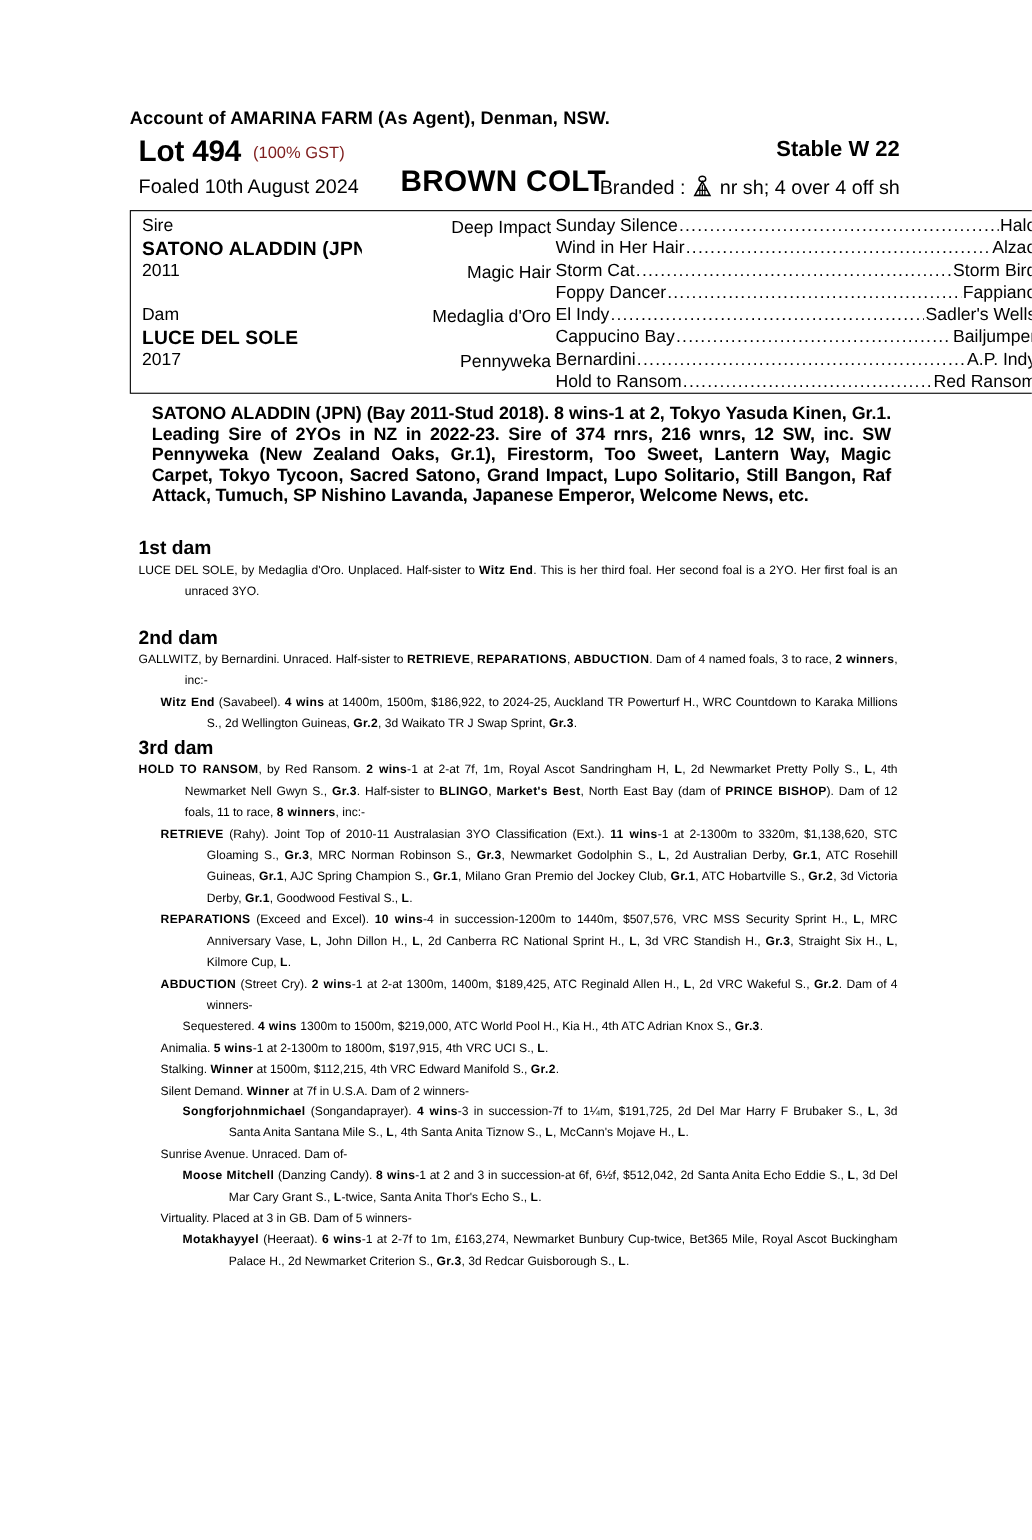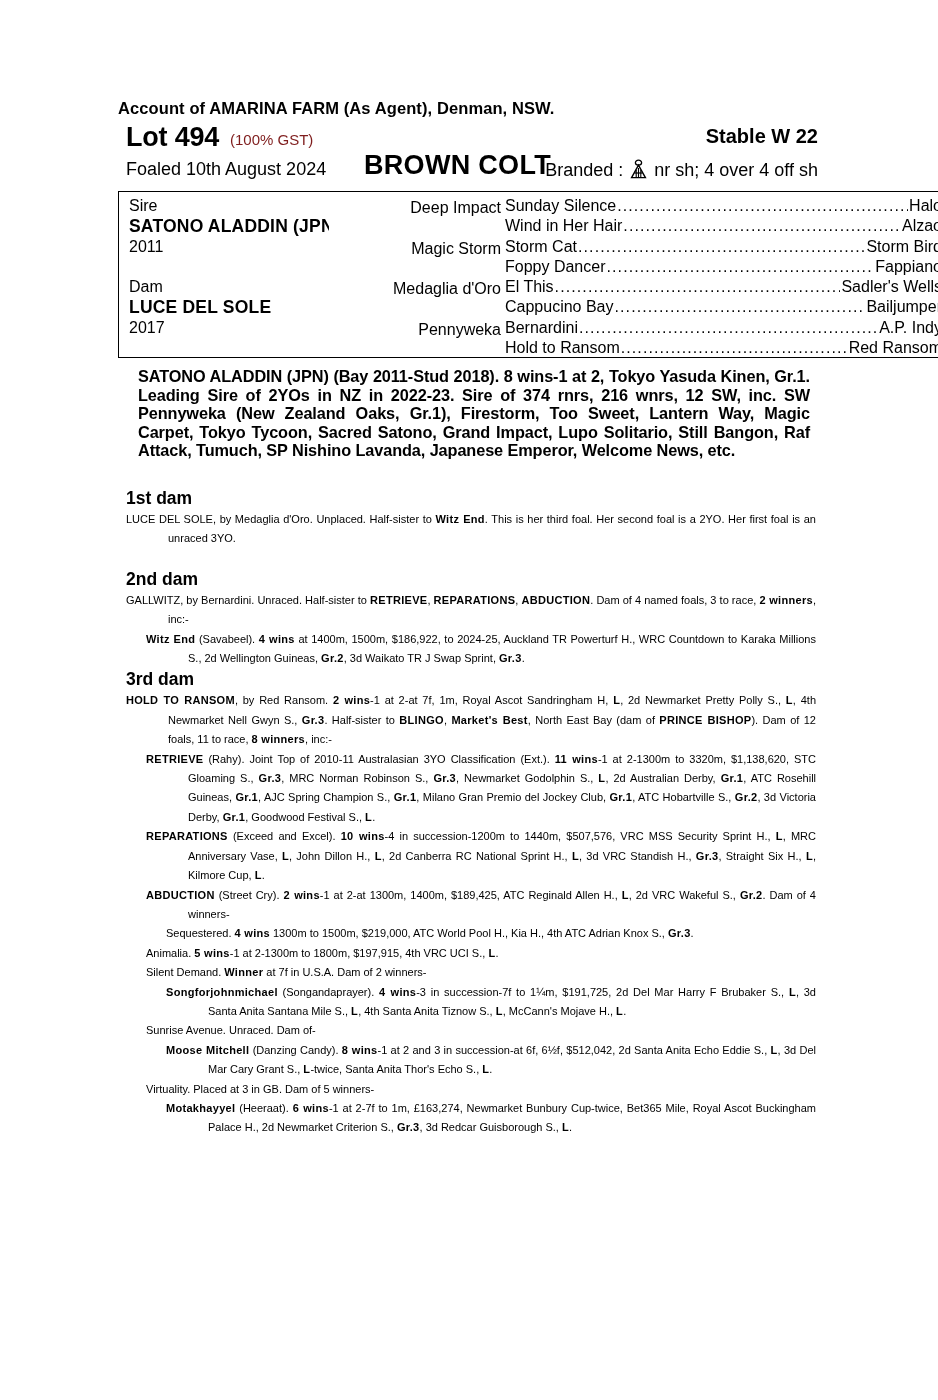--- a/index.html
+++ b/index.html
@@ -238,21 +238,21 @@
       <div class="ped-line">2011</div>
       <div class="ped-line blank">&nbsp;</div>
       <div class="ped-line">Dam</div>
       <div class="ped-line bold">LUCE DEL SOLE</div>
       <div class="ped-line">2017</div>
     </div>
 
     <div class="ped-col-b">
       <div class="ped-line">Deep Impact</div>
       <div class="ped-line"></div>
-      <div class="ped-line">Magic Storm</div>
+      <div class="ped-line">Magic Hair</div>
       <div class="ped-line"></div>
       <div class="ped-line">Medaglia d'Oro</div>
       <div class="ped-line"></div>
       <div class="ped-line">Pennyweka</div>
       <div class="ped-line"></div>
     </div>
 
     <div class="ped-col-c">
       <div class="leader">
         <span class="lname">Sunday Silence</span>
@@ -268,21 +268,21 @@
         <span class="lname">Storm Cat</span>
         <span class="dots">........................................................................................................................</span>
         <span class="rname">Storm Bird</span>
       </div>
       <div class="leader">
         <span class="lname">Foppy Dancer</span>
         <span class="dots">........................................................................................................................</span>
         <span class="rname">Fappiano</span>
       </div>
       <div class="leader">
-        <span class="lname">El This</span>
+        <span class="lname">El Indy</span>
         <span class="dots">........................................................................................................................</span>
         <span class="rname">Sadler's Wells</span>
       </div>
       <div class="leader">
         <span class="lname">Cappucino Bay</span>
         <span class="dots">........................................................................................................................</span>
         <span class="rname">Bailjumper</span>
       </div>
       <div class="leader">
         <span class="lname">Bernardini</span>
@@ -305,20 +305,21 @@
       <div class="dam-head" style="margin-top: 19px;">2nd dam</div>
       <p class="entry lvl0"><span>GALLWITZ, by Bernardini. Unraced. Half-sister to </span><b class="nm">RETRIEVE</b><span>, </span><b class="nm">REPARATIONS</b><span>, </span><b class="nm">ABDUCTION</b><span>. Dam of 4 named foals, 3 to race, </span><b class="nm">2 winners</b><span>, inc:-</span></p>
       <p class="entry lvl1"><b class="nm">Witz End</b><span> (Savabeel). </span><b class="nm">4 wins</b><span> at 1400m, 1500m, $186,922, to 2024-25, Auckland TR Powerturf H., WRC Countdown to Karaka Millions S., 2d Wellington Guineas, </span><b class="nm">Gr.2</b><span>, 3d Waikato TR J Swap Sprint, </span><b class="nm">Gr.3</b><span>.</span></p>
       <div class="dam-head" style="">3rd dam</div>
       <p class="entry lvl0"><b class="nm">HOLD TO RANSOM</b><span>, by Red Ransom. </span><b class="nm">2 wins</b><span>-1 at 2-at 7f, 1m, Royal Ascot Sandringham H, </span><b class="nm">L</b><span>, 2d Newmarket Pretty Polly S., </span><b class="nm">L</b><span>, 4th Newmarket Nell Gwyn S., </span><b class="nm">Gr.3</b><span>. Half-sister to </span><b class="nm">BLINGO</b><span>, </span><b class="nm">Market's Best</b><span>, North East Bay (dam of </span><b class="nm">PRINCE BISHOP</b><span>). Dam of 12 foals, 11 to race, </span><b class="nm">8 winners</b><span>, inc:-</span></p>
       <p class="entry lvl1"><b class="nm">RETRIEVE</b><span> (Rahy). Joint Top of 2010-11 Australasian 3YO Classification (Ext.). </span><b class="nm">11 wins</b><span>-1 at 2-1300m to 3320m, $1,138,620, STC Gloaming S., </span><b class="nm">Gr.3</b><span>, MRC Norman Robinson S., </span><b class="nm">Gr.3</b><span>, Newmarket Godolphin S., </span><b class="nm">L</b><span>, 2d Australian Derby, </span><b class="nm">Gr.1</b><span>, ATC Rosehill Guineas, </span><b class="nm">Gr.1</b><span>, AJC Spring Champion S., </span><b class="nm">Gr.1</b><span>, Milano Gran Premio del Jockey Club, </span><b class="nm">Gr.1</b><span>, ATC Hobartville S., </span><b class="nm">Gr.2</b><span>, 3d Victoria Derby, </span><b class="nm">Gr.1</b><span>, Goodwood Festival S., </span><b class="nm">L</b><span>.</span></p>
       <p class="entry lvl1"><b class="nm">REPARATIONS</b><span> (Exceed and Excel). </span><b class="nm">10 wins</b><span>-4 in succession-1200m to 1440m, $507,576, VRC MSS Security Sprint H., </span><b class="nm">L</b><span>, MRC Anniversary Vase, </span><b class="nm">L</b><span>, John Dillon H., </span><b class="nm">L</b><span>, 2d Canberra RC National Sprint H., </span><b class="nm">L</b><span>, 3d VRC Standish H., </span><b class="nm">Gr.3</b><span>, Straight Six H., </span><b class="nm">L</b><span>, Kilmore Cup, </span><b class="nm">L</b><span>.</span></p>
       <p class="entry lvl1"><b class="nm">ABDUCTION</b><span> (Street Cry). </span><b class="nm">2 wins</b><span>-1 at 2-at 1300m, 1400m, $189,425, ATC Reginald Allen H., </span><b class="nm">L</b><span>, 2d VRC Wakeful S., </span><b class="nm">Gr.2</b><span>. Dam of 4 winners-</span></p>
       <p class="entry lvl2"><span>Sequestered. </span><b class="nm">4 wins</b><span> 1300m to 1500m, $219,000, ATC World Pool H., Kia H., 4th ATC Adrian Knox S., </span><b class="nm">Gr.3</b><span>.</span></p>
       <p class="entry lvl1"><span>Animalia. </span><b class="nm">5 wins</b><span>-1 at 2-1300m to 1800m, $197,915, 4th VRC UCI S., </span><b class="nm">L</b><span>.</span></p>
+      <p class="entry lvl1"><span>Stalking. </span><b class="nm">Winner</b><span> at 1500m, $112,215, 4th VRC Edward Manifold S., </span><b class="nm">Gr.2</b><span>.</span></p>
       <p class="entry lvl1"><span>Silent Demand. </span><b class="nm">Winner</b><span> at 7f in U.S.A. Dam of 2 winners-</span></p>
       <p class="entry lvl2"><b class="nm">Songforjohnmichael</b><span> (Songandaprayer). </span><b class="nm">4 wins</b><span>-3 in succession-7f to 1¼m, $191,725, 2d Del Mar Harry F Brubaker S., </span><b class="nm">L</b><span>, 3d Santa Anita Santana Mile S., </span><b class="nm">L</b><span>, 4th Santa Anita Tiznow S., </span><b class="nm">L</b><span>, McCann's Mojave H., </span><b class="nm">L</b><span>.</span></p>
       <p class="entry lvl1"><span>Sunrise Avenue. Unraced. Dam of-</span></p>
       <p class="entry lvl2"><b class="nm">Moose Mitchell</b><span> (Danzing Candy). </span><b class="nm">8 wins</b><span>-1 at 2 and 3 in succession-at 6f, 6½f, $512,042, 2d Santa Anita Echo Eddie S., </span><b class="nm">L</b><span>, 3d Del Mar Cary Grant S., </span><b class="nm">L</b><span>-twice, Santa Anita Thor's Echo S., </span><b class="nm">L</b><span>.</span></p>
       <p class="entry lvl1"><span>Virtuality. Placed at 3 in GB. Dam of 5 winners-</span></p>
       <p class="entry lvl2"><b class="nm">Motakhayyel</b><span> (Heeraat). </span><b class="nm">6 wins</b><span>-1 at 2-7f to 1m, £163,274, Newmarket Bunbury Cup-twice, Bet365 Mile, Royal Ascot Buckingham Palace H., 2d Newmarket Criterion S., </span><b class="nm">Gr.3</b><span>, 3d Redcar Guisborough S., </span><b class="nm">L</b><span>.</span></p>
     </div>
 
 </div>
 

